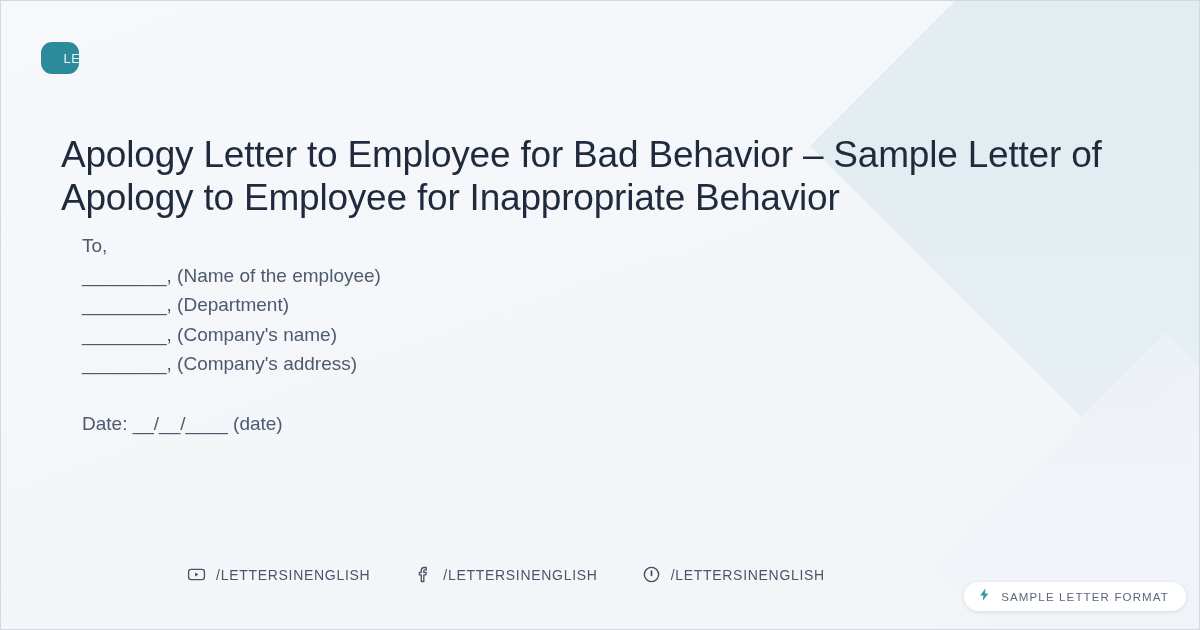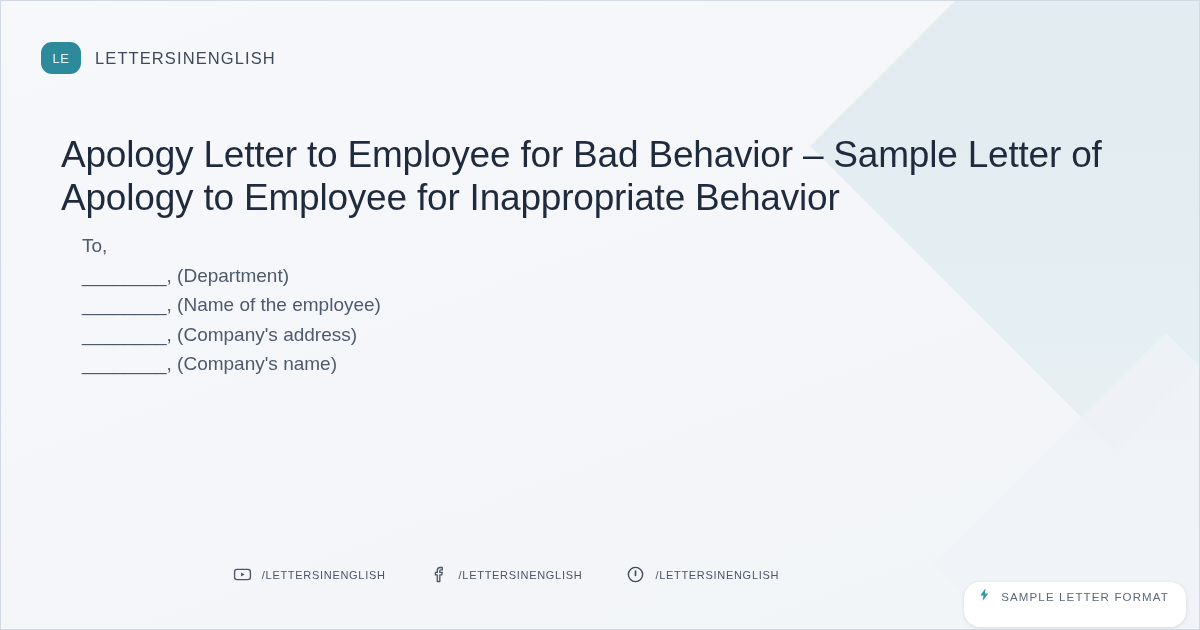--- a/index.html
+++ b/index.html
@@ -50,31 +50,32 @@
   #brand {
     position: absolute;
     left: 40px;
     top: 41px;
     display: flex;
     align-items: center;
     gap: 14px;
     z-index: 5;
   }
   #brand-mark {
-    width: 40px;
+    width: 14px;
     height: 32px;
     border-radius: 11px;
     background: #2d8a9b;
     color: #e9f4f6;
     font-size: 13px;
     letter-spacing: .5px;
     display: flex;
     align-items: center;
     justify-content: center;
     font-weight: 500;
+    padding-left: 24px;
   }
   #brand-name {
     font-size: 16.5px;
     letter-spacing: 1.1px;
     color: #3e4a5c;
     font-weight: 400;
   }
 
   
   #title {
@@ -116,33 +117,33 @@
     align-items: center;
     gap: 44px;
     z-index: 5;
   }
   .social-item {
     display: flex;
     align-items: center;
     gap: 10px;
   }
   .social-item .label {
-    font-size: 11px;
+    font-size: 14px;
     letter-spacing: .7px;
     color: #4a5568;
   }
   .social-item svg { display: block; }
 
   
   #badge {
     position: absolute;
     right: 13px;
     top: 581px;
     height: 29px;
-    padding: 0 17px 16px 13px;
+    padding: 0 17px 0 13px;
     border-radius: 16px;
     background: #ffffff;
     box-shadow: 0 1px 4px rgba(40,60,90,.13);
     display: flex;
     align-items: center;
     gap: 9px;
     z-index: 6;
   }
   #badge .label {
     font-size: 11.5px;
@@ -153,32 +154,32 @@
 </head>
 <body>
 
 <div id="canvas">
 
   <div class="diamond" id="diamond-main"></div>
   <div class="diamond" id="diamond-faint"></div>
 
   <div id="brand">
     <div id="brand-mark">LE</div>
-    <div id="brand-name">LETTERSINENGLISH</div>
   </div>
 
   <h1 id="title">Apology Letter to Employee for Bad Behavior – Sample Letter of Apology to Employee for Inappropriate Behavior</h1>
 
   <div id="letter">
     <div class="block line">To,</div>
+    <div class="block line">________, (Name of the employee)</div>
     <div class="block line">________, (Department)</div>
-    <div class="block line">________, (Name of the employee)</div>
+    <div class="block line">________, (Company's name)</div>
     <div class="block line">________, (Company's address)</div>
-    <div class="block line">________, (Company's name)</div>
     <div class="gap"></div>
+    <div class="block line">Date: __/__/____ (date)</div>
     <div class="gap"></div>
   </div>
 
   <div id="social">
 
     <div class="social-item">
       <span>
         <svg width="19" height="19" viewBox="0 0 24 24" fill="none" stroke="#4a5568" stroke-width="1.7">
           <rect x="2" y="5.5" width="20" height="13" rx="3.2"></rect>
           <path d="M10.2 9.4 L14.6 12 L10.2 14.6 Z" fill="#4a5568" stroke="none"></path>

